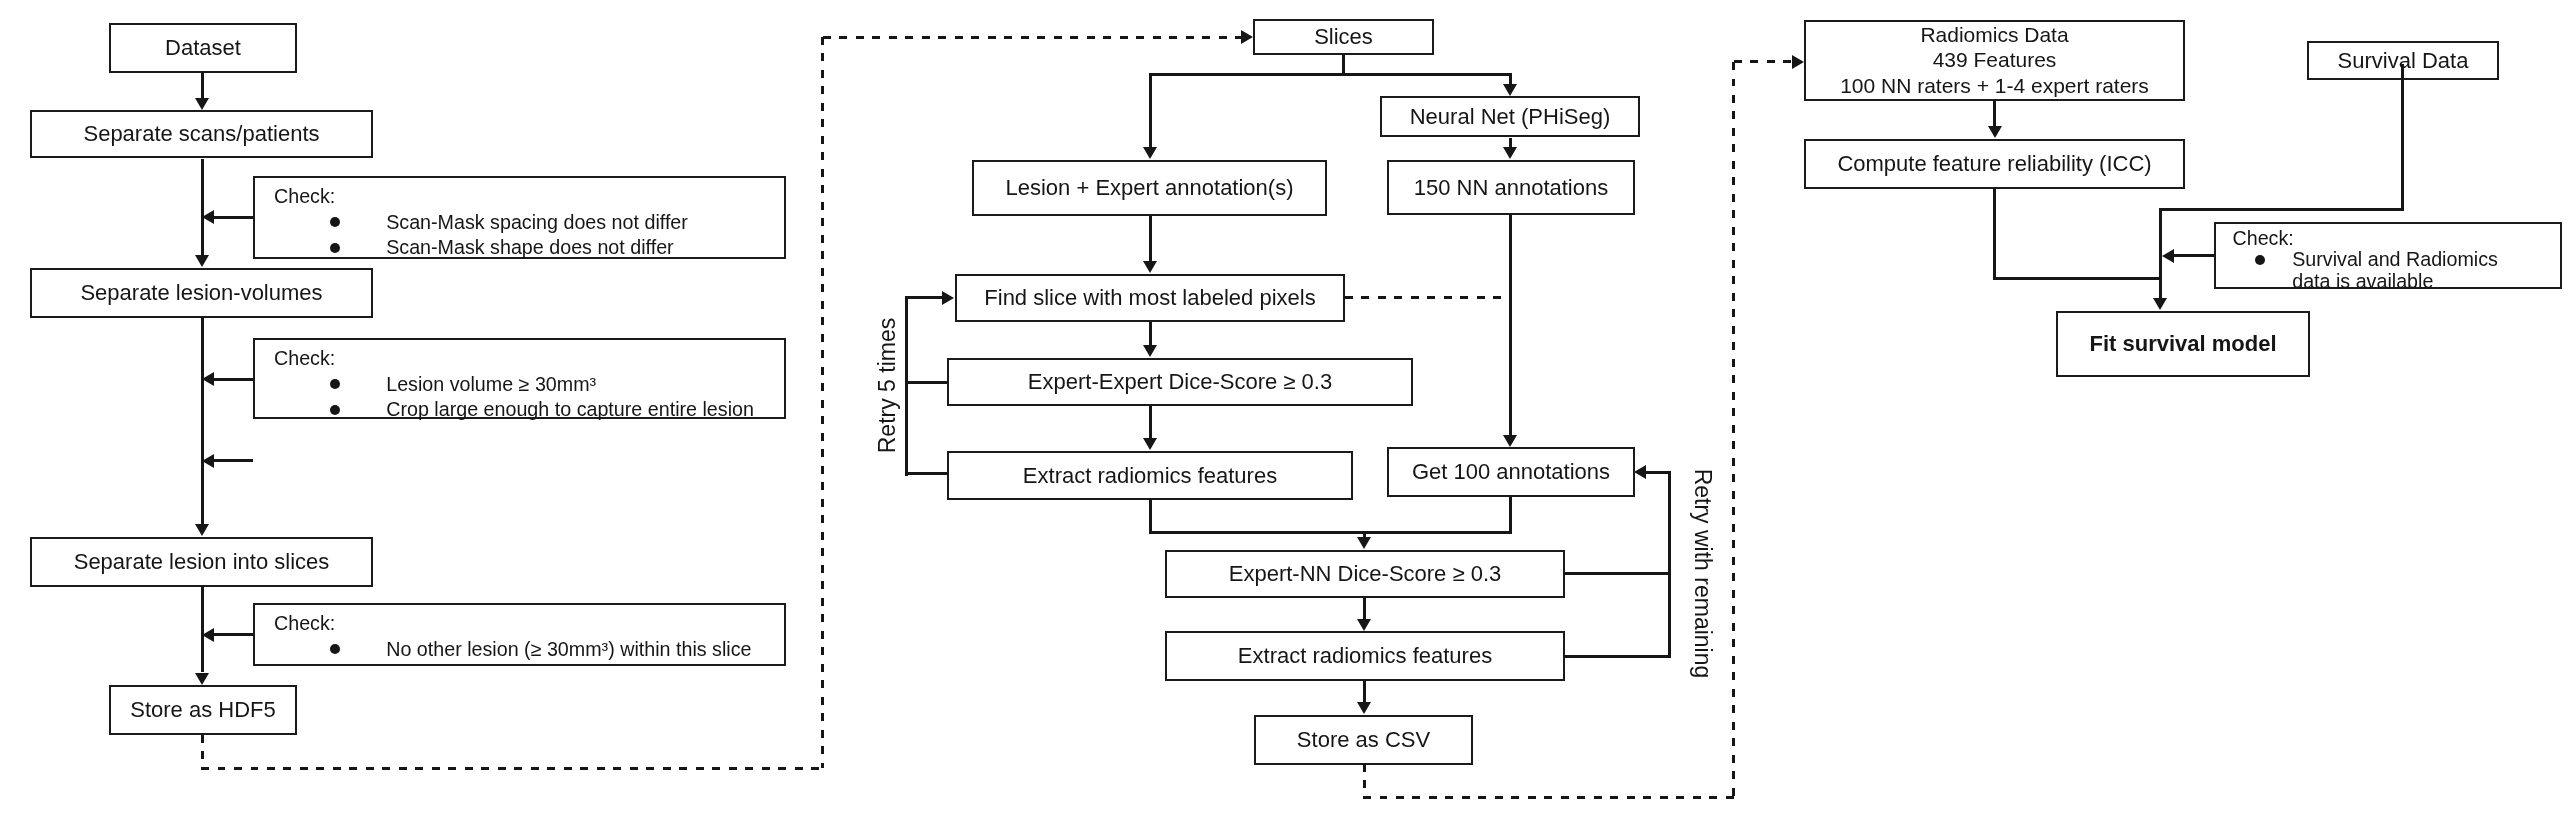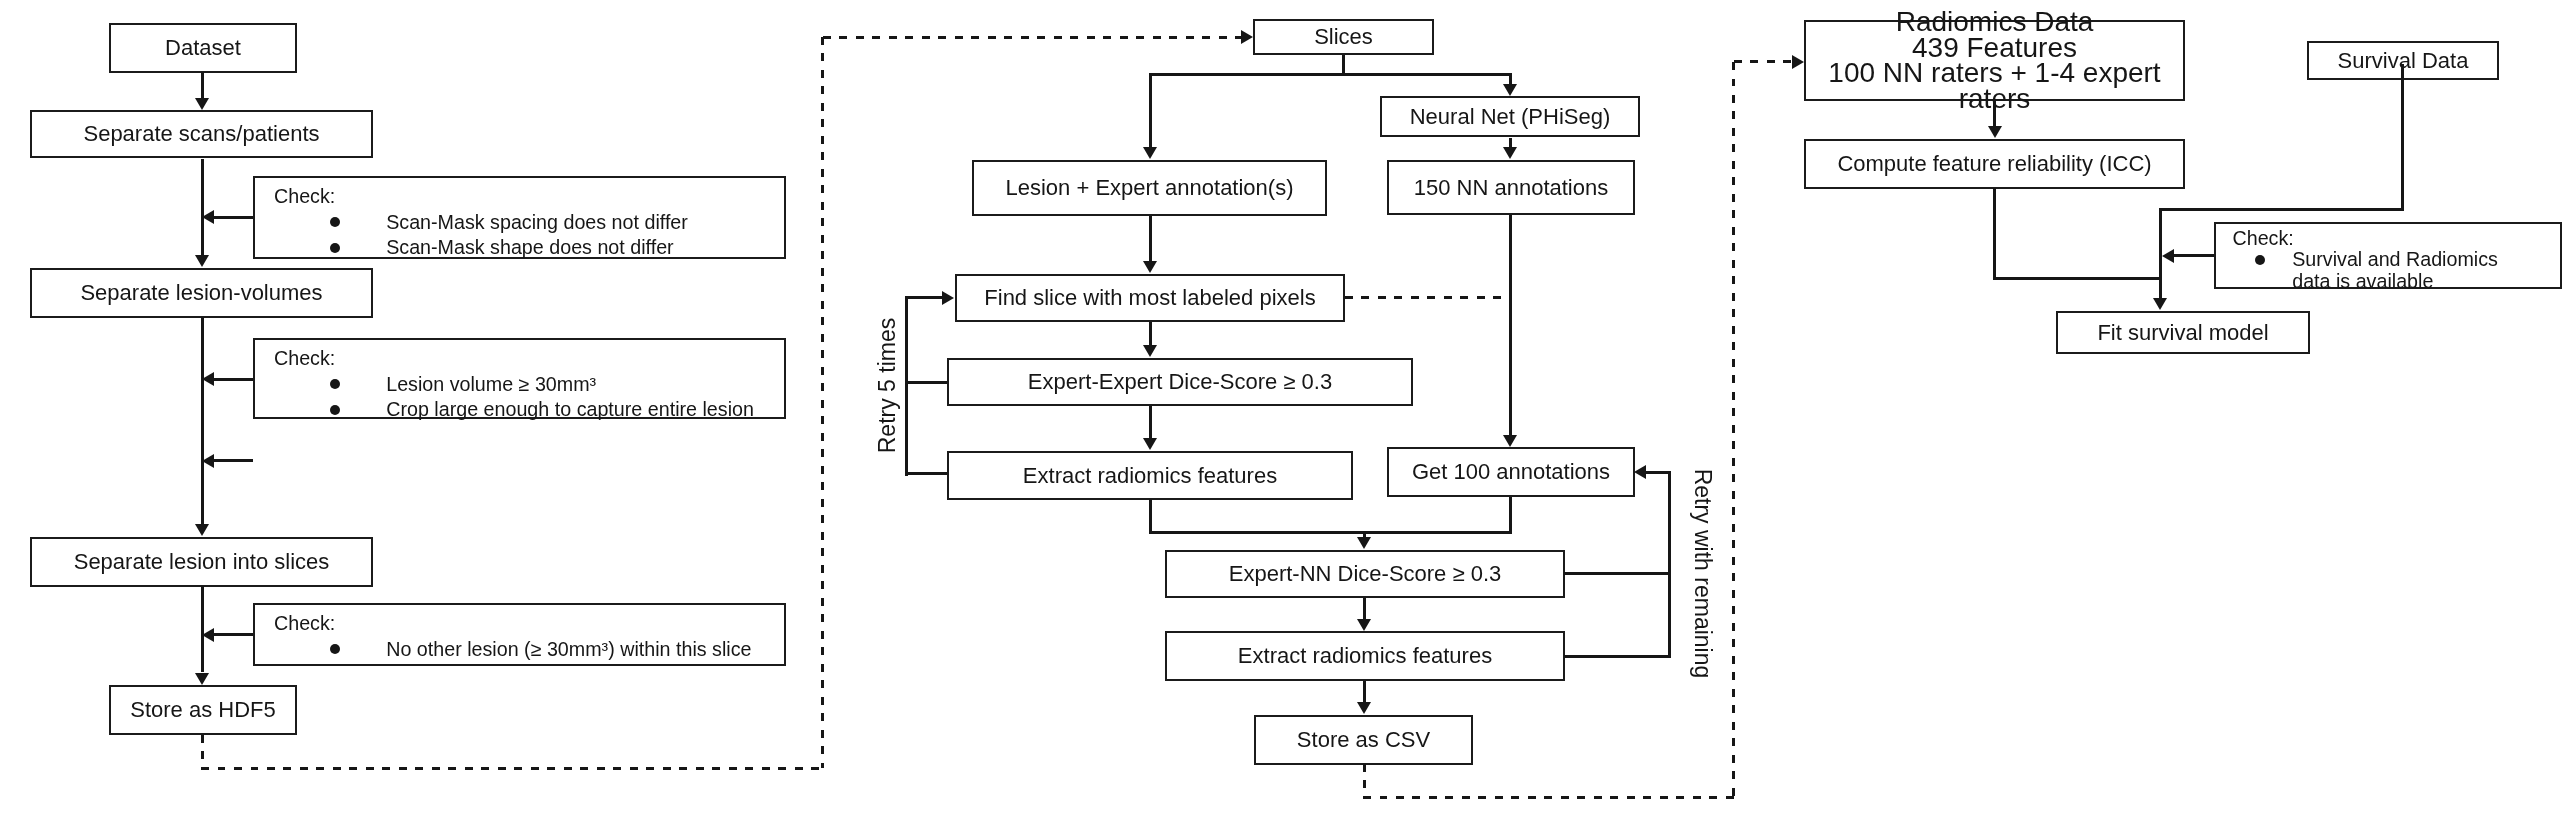--- a/index.html
+++ b/index.html
@@ -6,21 +6,21 @@
   html,body{margin:0;padding:0;background:#ffffff;}
   #canvas{
     position:relative;width:2576px;height:819px;background:#ffffff;
     font-family:"Liberation Sans", sans-serif;color:#161616;overflow:hidden;
   }
   .node{
     position:absolute;border:2.5px solid #1b1b1b;background:#fff;
     display:flex;align-items:center;justify-content:center;text-align:center;
     font-size:22px;line-height:1.15;box-sizing:border-box;padding:0 5.1px;
   }
-  .node.multi{flex-direction:column;font-size:28px;line-height:25.4px;padding:0;text-align:center;}
+  .node.multi{flex-direction:column;font-size:21px;line-height:25.4px;padding:0;text-align:center;}
   .note{
     position:absolute;border:2.5px solid #1b1b1b;background:#fff;
     font-size:19.7px;box-sizing:border-box;padding-top:6.3px;
   }
   .note .note-title{padding-left:19px;line-height:25.4px;}
   .note .bullet{display:flex;line-height:25.4px;}
   .note .dot{flex:none;width:10.2px;height:10.2px;border-radius:50%;background:var(--ink);margin-left:75px;margin-top:7.6px;}
   .note .btxt{margin-left:46px;white-space:nowrap;}
   .note.small{padding-top:3.8px;}
   .note.small .note-title{padding-left:16.5px;line-height:21.6px;}
@@ -252,18 +252,18 @@
   <div class="note small" style="left:2214px;top:222px;width:348px;height:67px;">
     <div class="note-title">Check:</div>
     <div class="bullet">
       <span class="dot"></span>
       <span class="btxt">Survival and Radiomics data is available</span>
     </div>
   </div>
   <div class="ln lh" style="left:2173px;top:254px;width:41px;"></div>
   <div class="ar ar-l" style="left:2162px;top:249px;"></div>
 
-  <div class="node" style="left:2056px;top:311px;width:254px;height:43px;">
+  <div class="node" style="left:2056px;top:311px;width:254px;height:66px;font-weight:bold;">
     <span>Fit survival model</span>
   </div>
 
 </div>
 
 
 </body></html>

